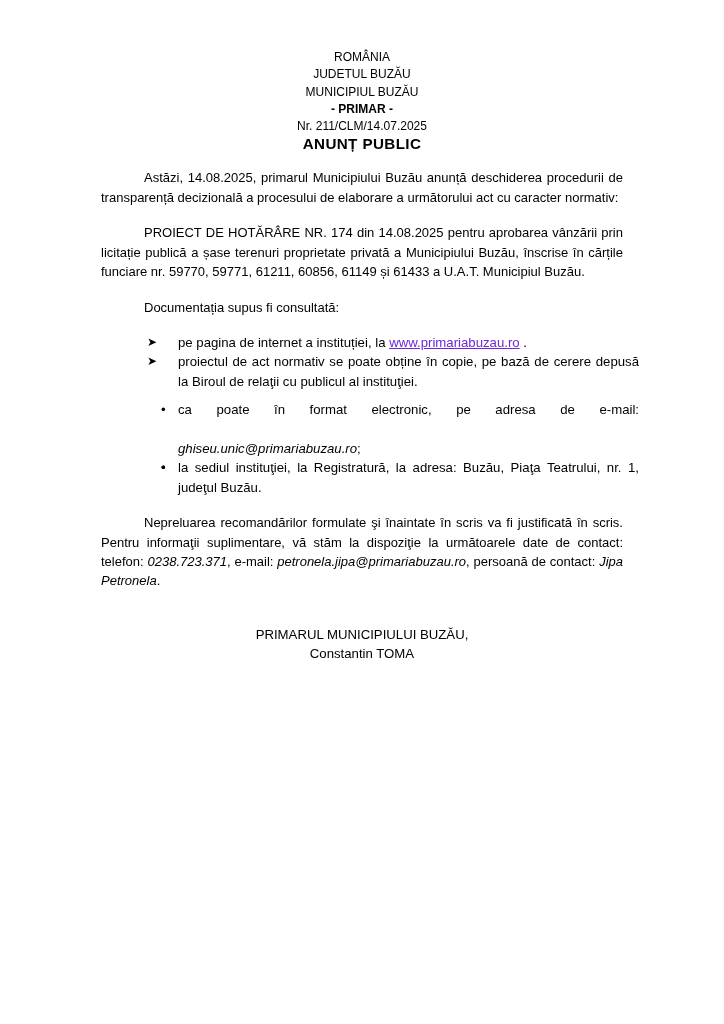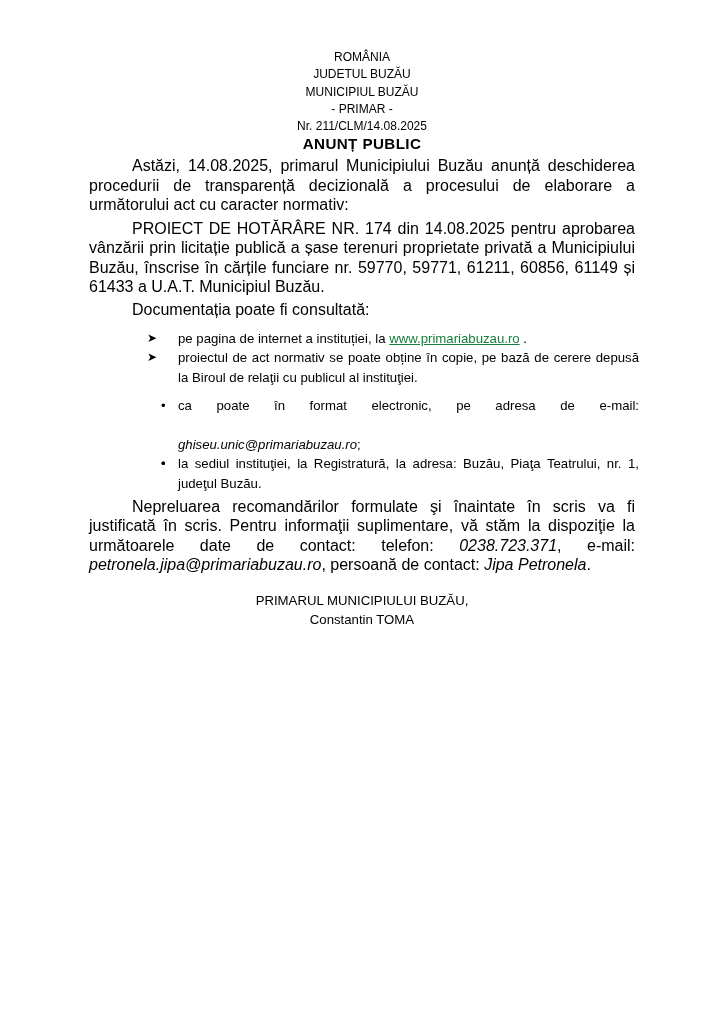--- a/index.html
+++ b/index.html
@@ -26,50 +26,50 @@
   }
 
   
   .doc-header {
     padding-top: 49px;
     text-align: center;
     font-size: 12px;
     line-height: 17.3px;
   }
   .doc-header .line { white-space: pre; }
-  .doc-header .bold { font-weight: normal; }
+  .doc-header .bold { font-weight: bold; }
 
   
   .doc-title {
     text-align: center;
     font-size: 15.2px;
     font-weight: bold;
     letter-spacing: 0.4px;
   }
 
   
   p.body-par {
-    font-size: 16px;
+    font-size: 13px;
     line-height: 19.4px;
     text-align: justify;
     text-justify: inter-word;
-    margin: 4px;
+    margin: 16px;
   }
   .par-intro { margin-top: 35px; }
   .par-indent { text-indent: 43px; }
   .par-project { margin-top: 26px; }
   .par-doc { margin-top: 22px; }
   .par-prop { margin-top: 21px; }
   .par-final { margin-top: 24px; }
 
   b, strong { font-weight: normal; }
   .bi { font-weight: normal; font-style: italic; }
 
   a.weblink {
-    color: #15803d;
+    color: #6d28d9;
     text-decoration: underline;
   }
 
   
   ul.arrow-list {
     list-style: none;
     margin: 9px 0 0 0;
     padding: 0;
     font-size: 13.2px;
     line-height: 19.4px;
@@ -117,46 +117,46 @@
   }
   
   li.justify-stretch .li-text::after {
     content: "";
     display: inline-block;
     width: 100%;
   }
 
   
   .signature {
-    margin-top: 16px;
+    margin-top: 34px;
     text-align: center;
     font-size: 13.2px;
     line-height: 19.4px;
   }
 </style>
 </head>
 <body>
 
 <div class="page">
 
   <div class="doc-header">
     <div class="line">ROMÂNIA</div>
     <div class="line">JUDETUL BUZĂU</div>
     <div class="line">MUNICIPIUL BUZĂU</div>
     <div class="line bold">- PRIMAR -</div>
-    <div class="line">Nr. 211/CLM/14.08.2025</div>
+    <div class="line">Nr. 211/CLM/14.07.2025</div>
   </div>
 
   <div class="doc-title">ANUNȚ PUBLIC</div>
 
   <p class="body-par par-intro par-indent">Astăzi, 14.08.2025, primarul Municipiului Buzău anunță deschiderea procedurii de transparență decizională a procesului de elaborare a următorului act cu caracter normativ:</p>
 
   <p class="body-par par-project par-indent"><b>PROIECT DE HOTĂRÂRE NR. 174 din 14.08.2025</b><span> pentru aprobarea vânzării prin licitație publică a șase terenuri proprietate privată a Municipiului Buzău, înscrise în cărțile funciare nr. 59770, 59771, 61211, 60856, 61149 și 61433 a U.A.T. Municipiul Buzău.</span></p>
 
-  <p class="body-par par-doc par-indent">Documentația poate fi consultată:</p>
+  <p class="body-par par-doc par-indent">Documentația supus fi consultată:</p>
 
   <ul class="arrow-list">
     <li>
       <span class="arrow-marker">➤</span>
       <span class="li-text"><span>pe pagina de internet a instituției, la </span><a class="weblink" href="#">www.primariabuzau.ro</a><span> .</span></span>
     </li>
     <li>
       <span class="arrow-marker">➤</span>
       <span class="li-text">proiectul de act normativ se poate obține în copie, pe bază de cerere depusă la Biroul de relaţii cu publicul al instituţiei.</span>
     </li>

